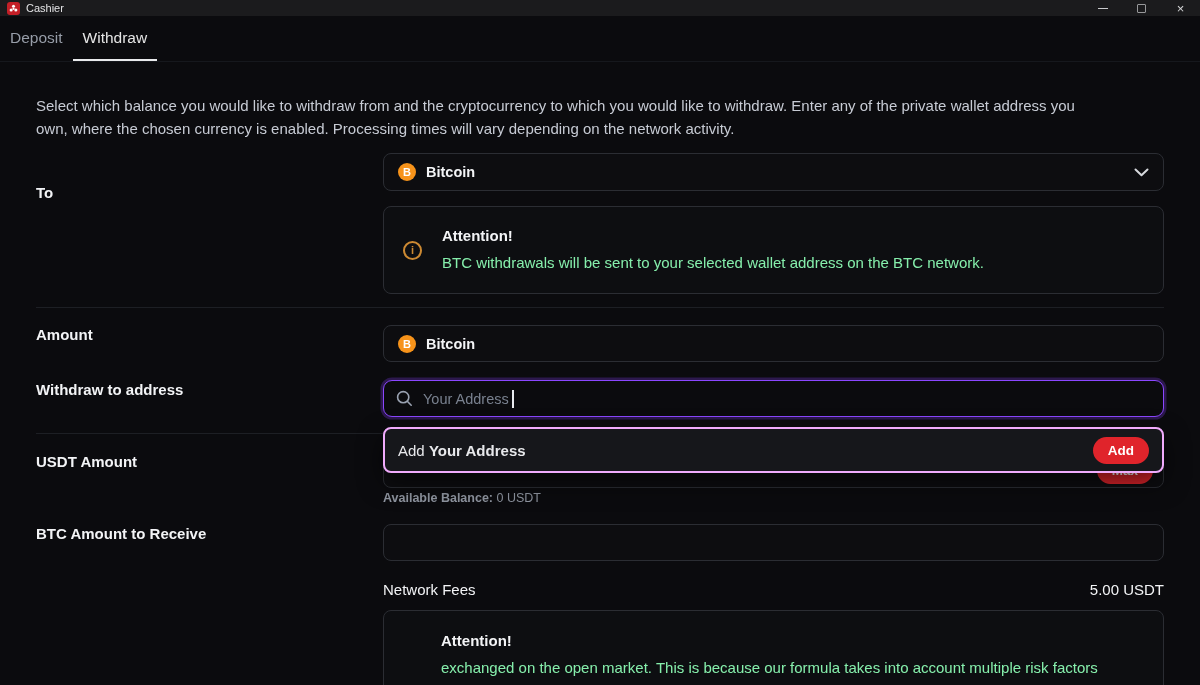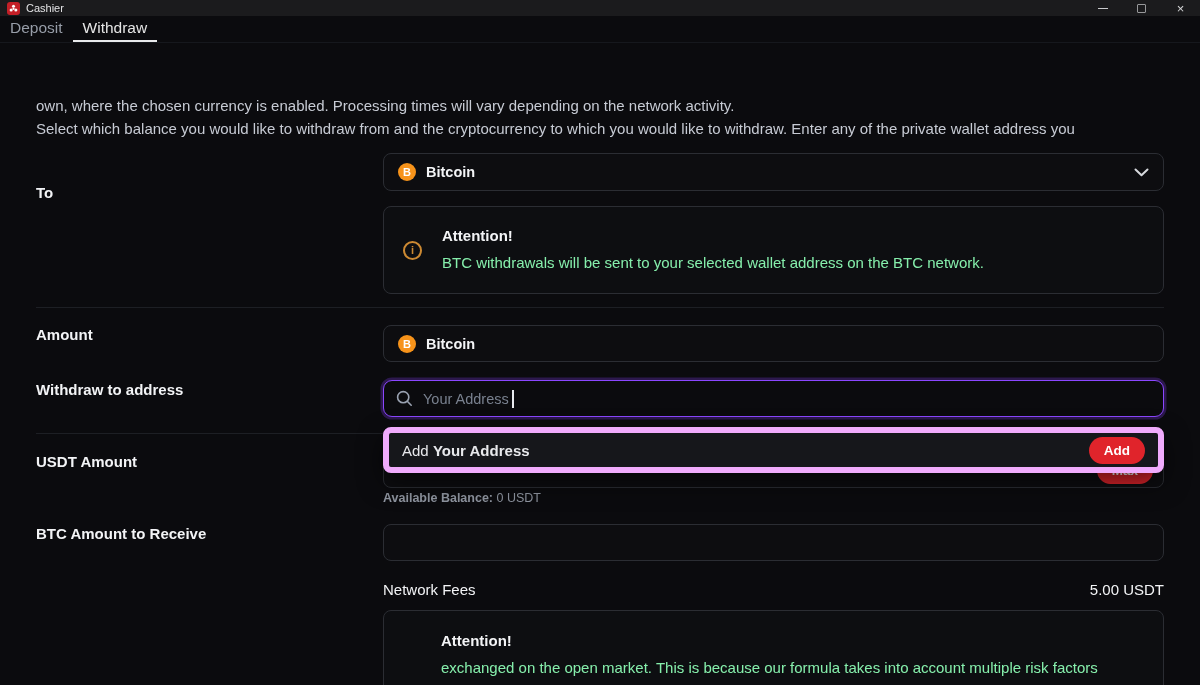--- a/index.html
+++ b/index.html
@@ -26,21 +26,21 @@
   .win-btn {
     width: 39px; height: 100%;
     display: flex; align-items: center; justify-content: center;
     color: #c9cacc; cursor: default;
   }
   .glyph-min { width: 10px; height: 1px; background: #c9cacc; }
   .glyph-max { width: 9px; height: 9px; border: 1px solid #97989a; border-radius: 1px; }
   .glyph-close { font-size: 13px; line-height: 1; color: #d6d7d9; }
   
   .tabbar {
-    display: flex; align-items: stretch; height: 27px;
+    display: flex; align-items: stretch; height: 46px;
     border-bottom: 1px solid #16181d;
   }
   .tab {
     display: flex; align-items: center; padding: 0 10px;
     font-size: 15.5px; color: #979da8; border-bottom: 2px solid transparent;
   }
   .tab.active { color: #e5e5e5; border-bottom-color: #e9eaec; }
   
   .intro {
     position: absolute; left: 36px; top: 94px; width: 1130px;
@@ -88,21 +88,21 @@
     font-size: 14.5px; color: #e8eaee; margin-left: 10px;
   }
   .address-field input::placeholder { color: #79818f; opacity: 1; }
   .caret {
     position: absolute; left: 128px; top: 9px;
     width: 1.5px; height: 18px; background: #e8eaee;
   }
   
   .addr-dropdown {
     position: absolute; left: 383px; top: 427px; width: 781px; height: 46px;
-    background: #16171b; border: 6px solid #f0abfc; border-radius: 8px;
+    background: #16171b; border: 2px solid #f0abfc; border-radius: 8px;
     box-shadow: 0 10px 24px rgba(0,0,0,0.55);
     display: flex; align-items: center; justify-content: space-between;
     padding: 0 13px; z-index: 6;
   }
   .addr-dd-text { font-size: 15px; color: #e8e9ec; }
   .addr-dd-text .bold { font-weight: bold; }
   .btn-red {
     background: #e0242b; color: #ffffff; border: none;
     font-family: "Liberation Sans", sans-serif;
     font-size: 13.5px; font-weight: bold;
@@ -154,22 +154,22 @@
       </div>
   </div>
 </div>
 
 <div class="tabbar">
   <div class="tab">Deposit</div>
   <div class="tab active">Withdraw</div>
 </div>
 
 <div class="intro">
+  <div>Select which balance you would like to withdraw from and the cryptocurrency to which you would like to withdraw. Enter any of the private wallet address you</div>
   <div>own, where the chosen currency is enabled. Processing times will vary depending on the network activity.</div>
-  <div>Select which balance you would like to withdraw from and the cryptocurrency to which you would like to withdraw. Enter any of the private wallet address you</div>
 </div>
 
 <div class="row-label" style="top:156px;margin-top:28px;">To</div>
 <div class="field" style="top:153px; height:38px;">
   <div class="coin">B</div>
   <span class="coin-name">Bitcoin</span>
   <span class="chev">
     <svg width="15" height="9" viewBox="0 0 15 9" fill="none">
       <path d="M1.5 1.5 L7.5 7.2 L13.5 1.5" stroke="#d7d9de" stroke-width="2" stroke-linecap="round" stroke-linejoin="round"></path>
     </svg>

